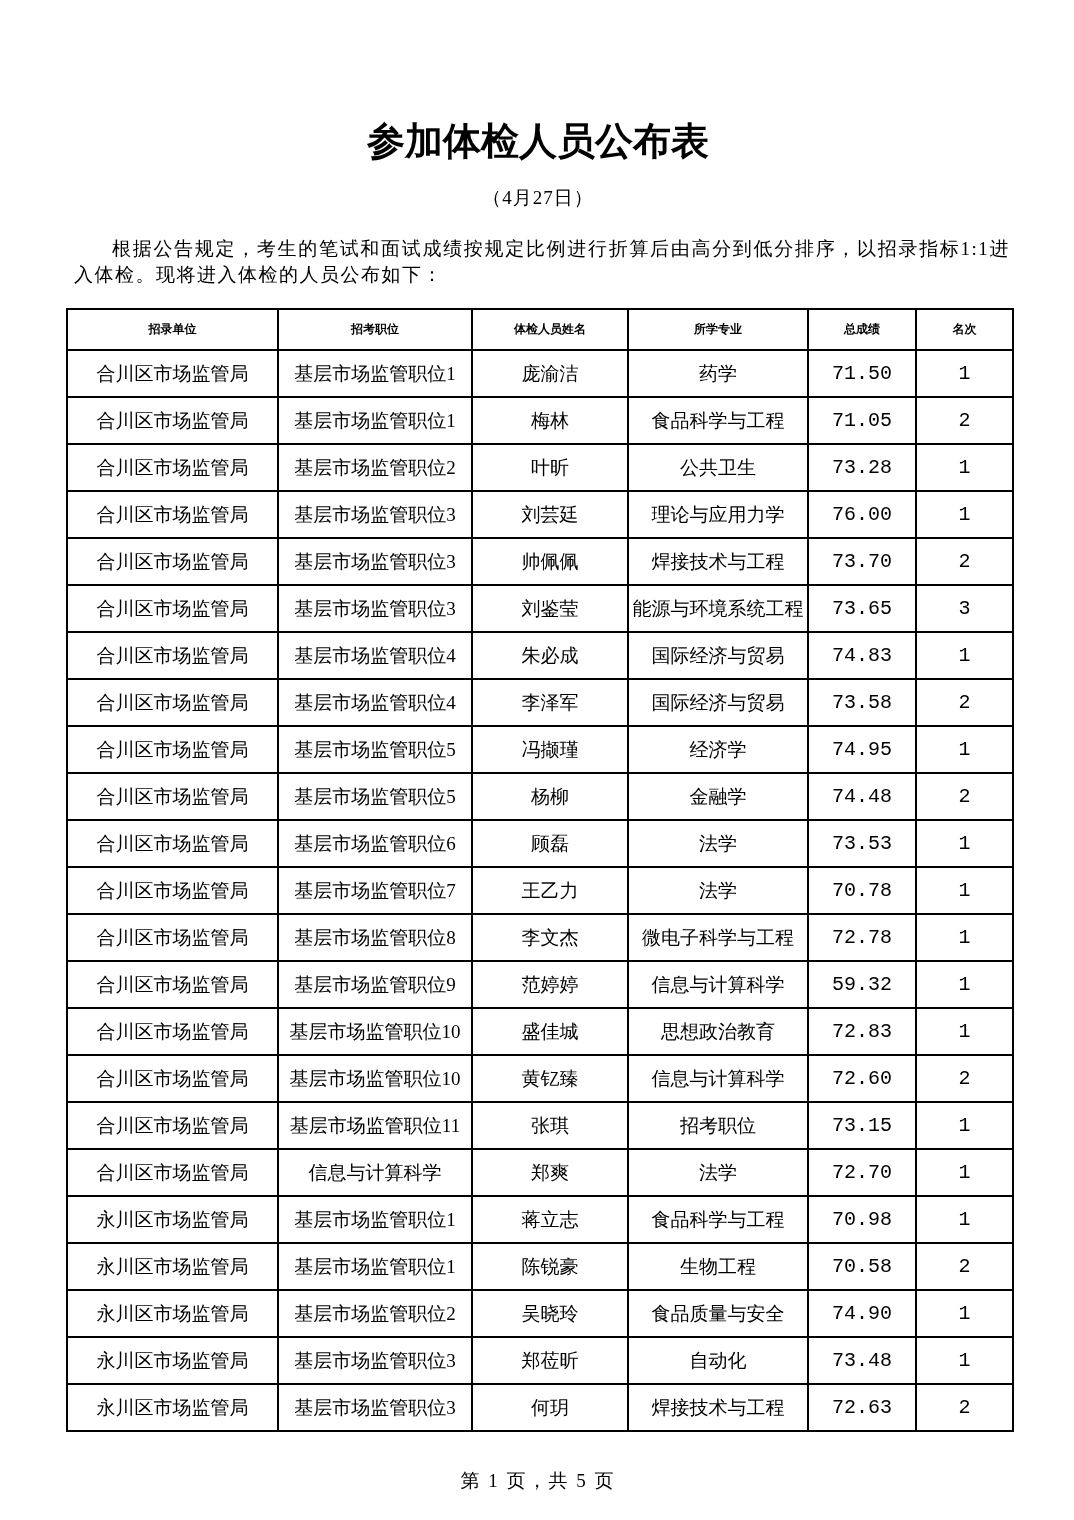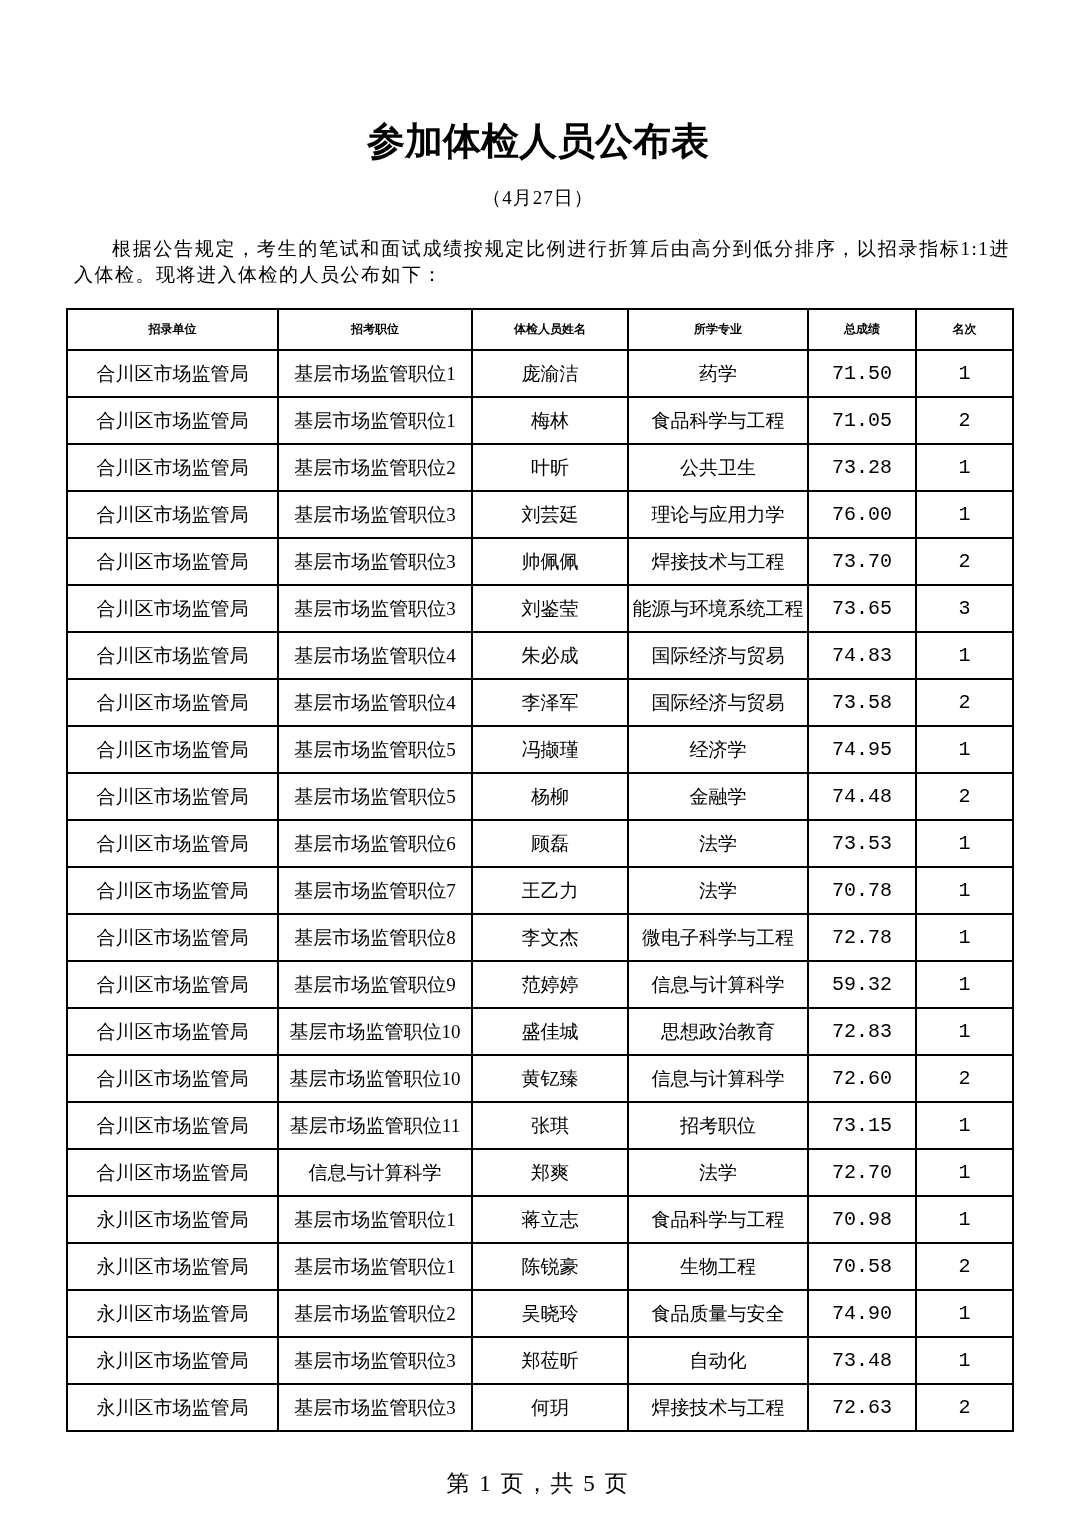--- a/index.html
+++ b/index.html
@@ -75,21 +75,21 @@
     font-family: "Liberation Serif", "DejaVu Serif", serif;
     font-weight: 400;
   }
   table.roster td.num {
     font-family: Liberation Mono, monospace;
     font-size: 20px;
   }
   .doc-footer {
     margin-top: 36px;
     text-align: center;
-    font-size: 23px;
+    font-size: 19px;
     letter-spacing: 2px;
   }
 </style>
 </head>
 <body>
 
 <div class="page">
 
   <h1 class="doc-title">参加体检人员公布表</h1>
 

